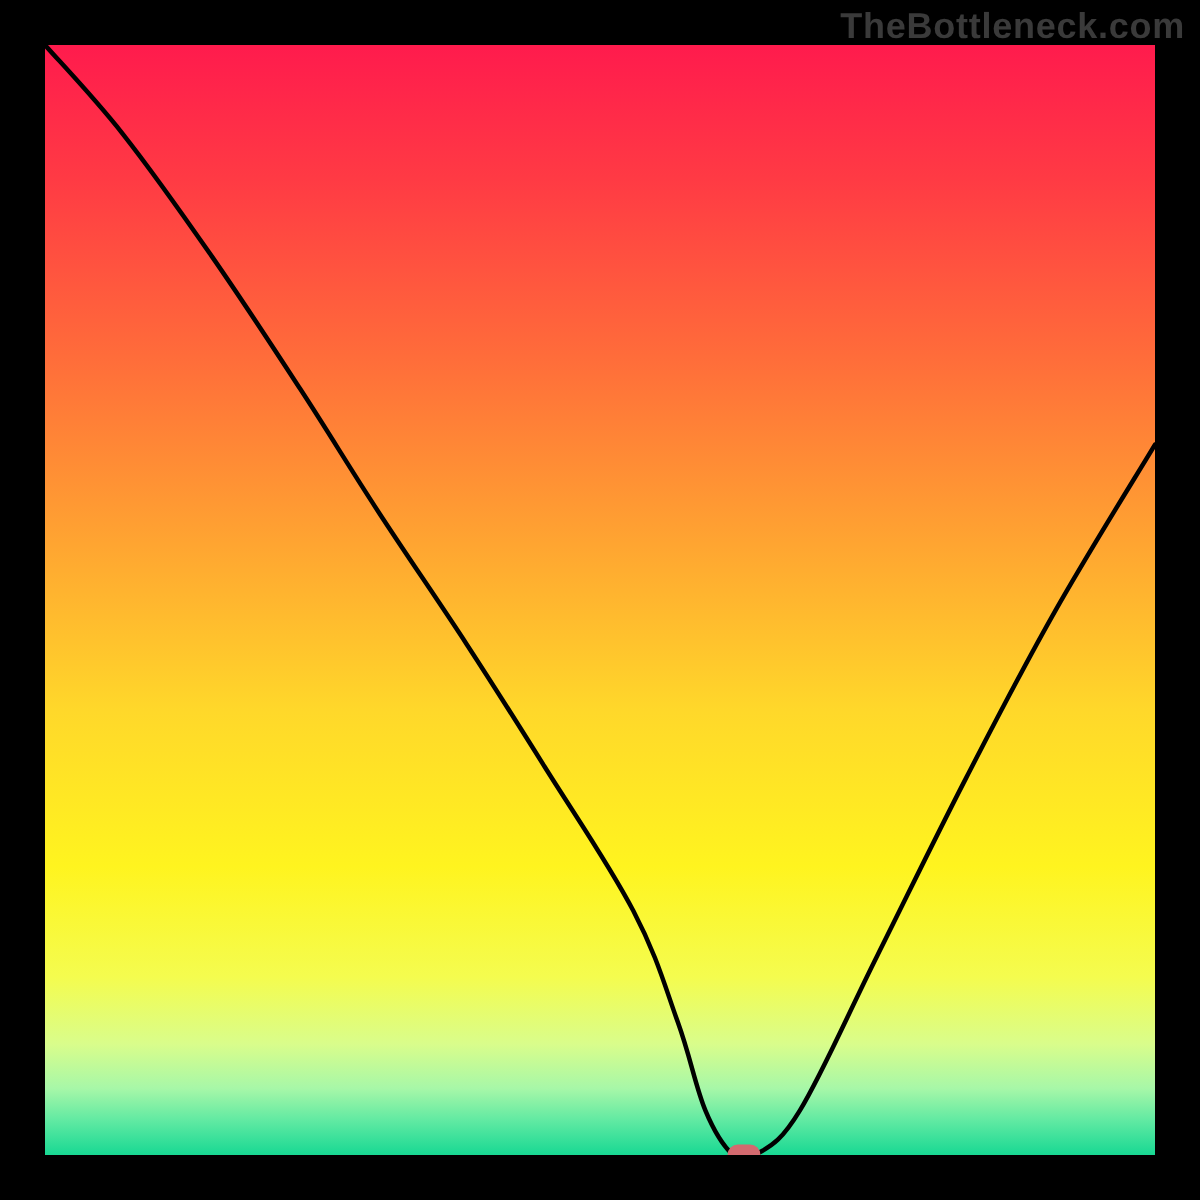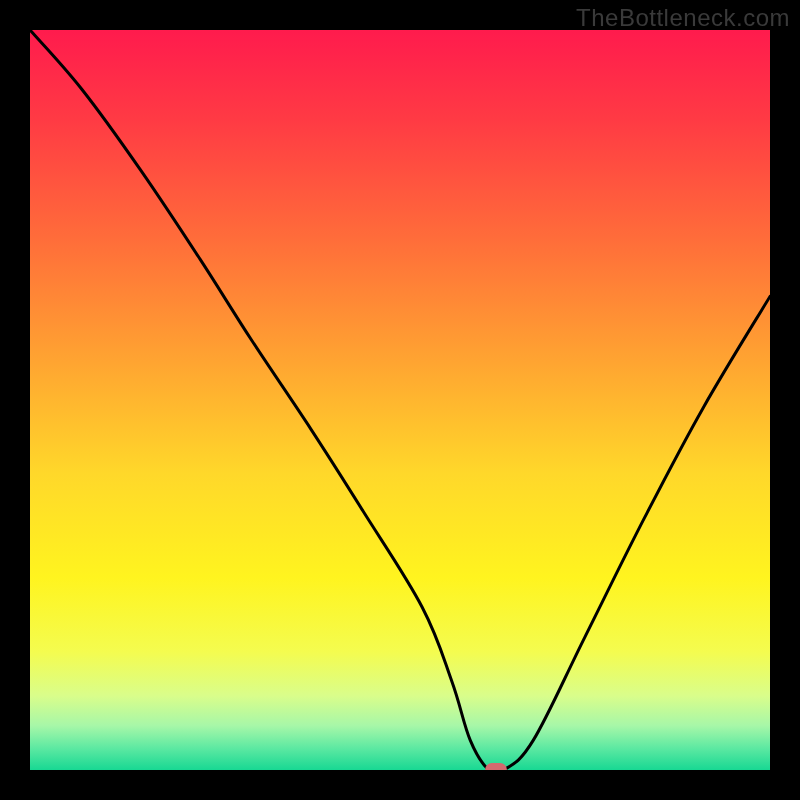--- a/index.html
+++ b/index.html
@@ -16,21 +16,21 @@
     width: 800px;
     height: 800px;
     background: #000;
   }
   .watermark {
     position: absolute;
     top: 4px;
     right: 10px;
     color: #3a3a3a;
     font-size: 24px;
-    font-weight: 400;
+    font-weight: 700;
     letter-spacing: 0.5px;
     z-index: 5;
   }
   
   .plot {
     position: absolute;
     left: 30px;
     top: 30px;
     width: 740px;
     height: 740px;

